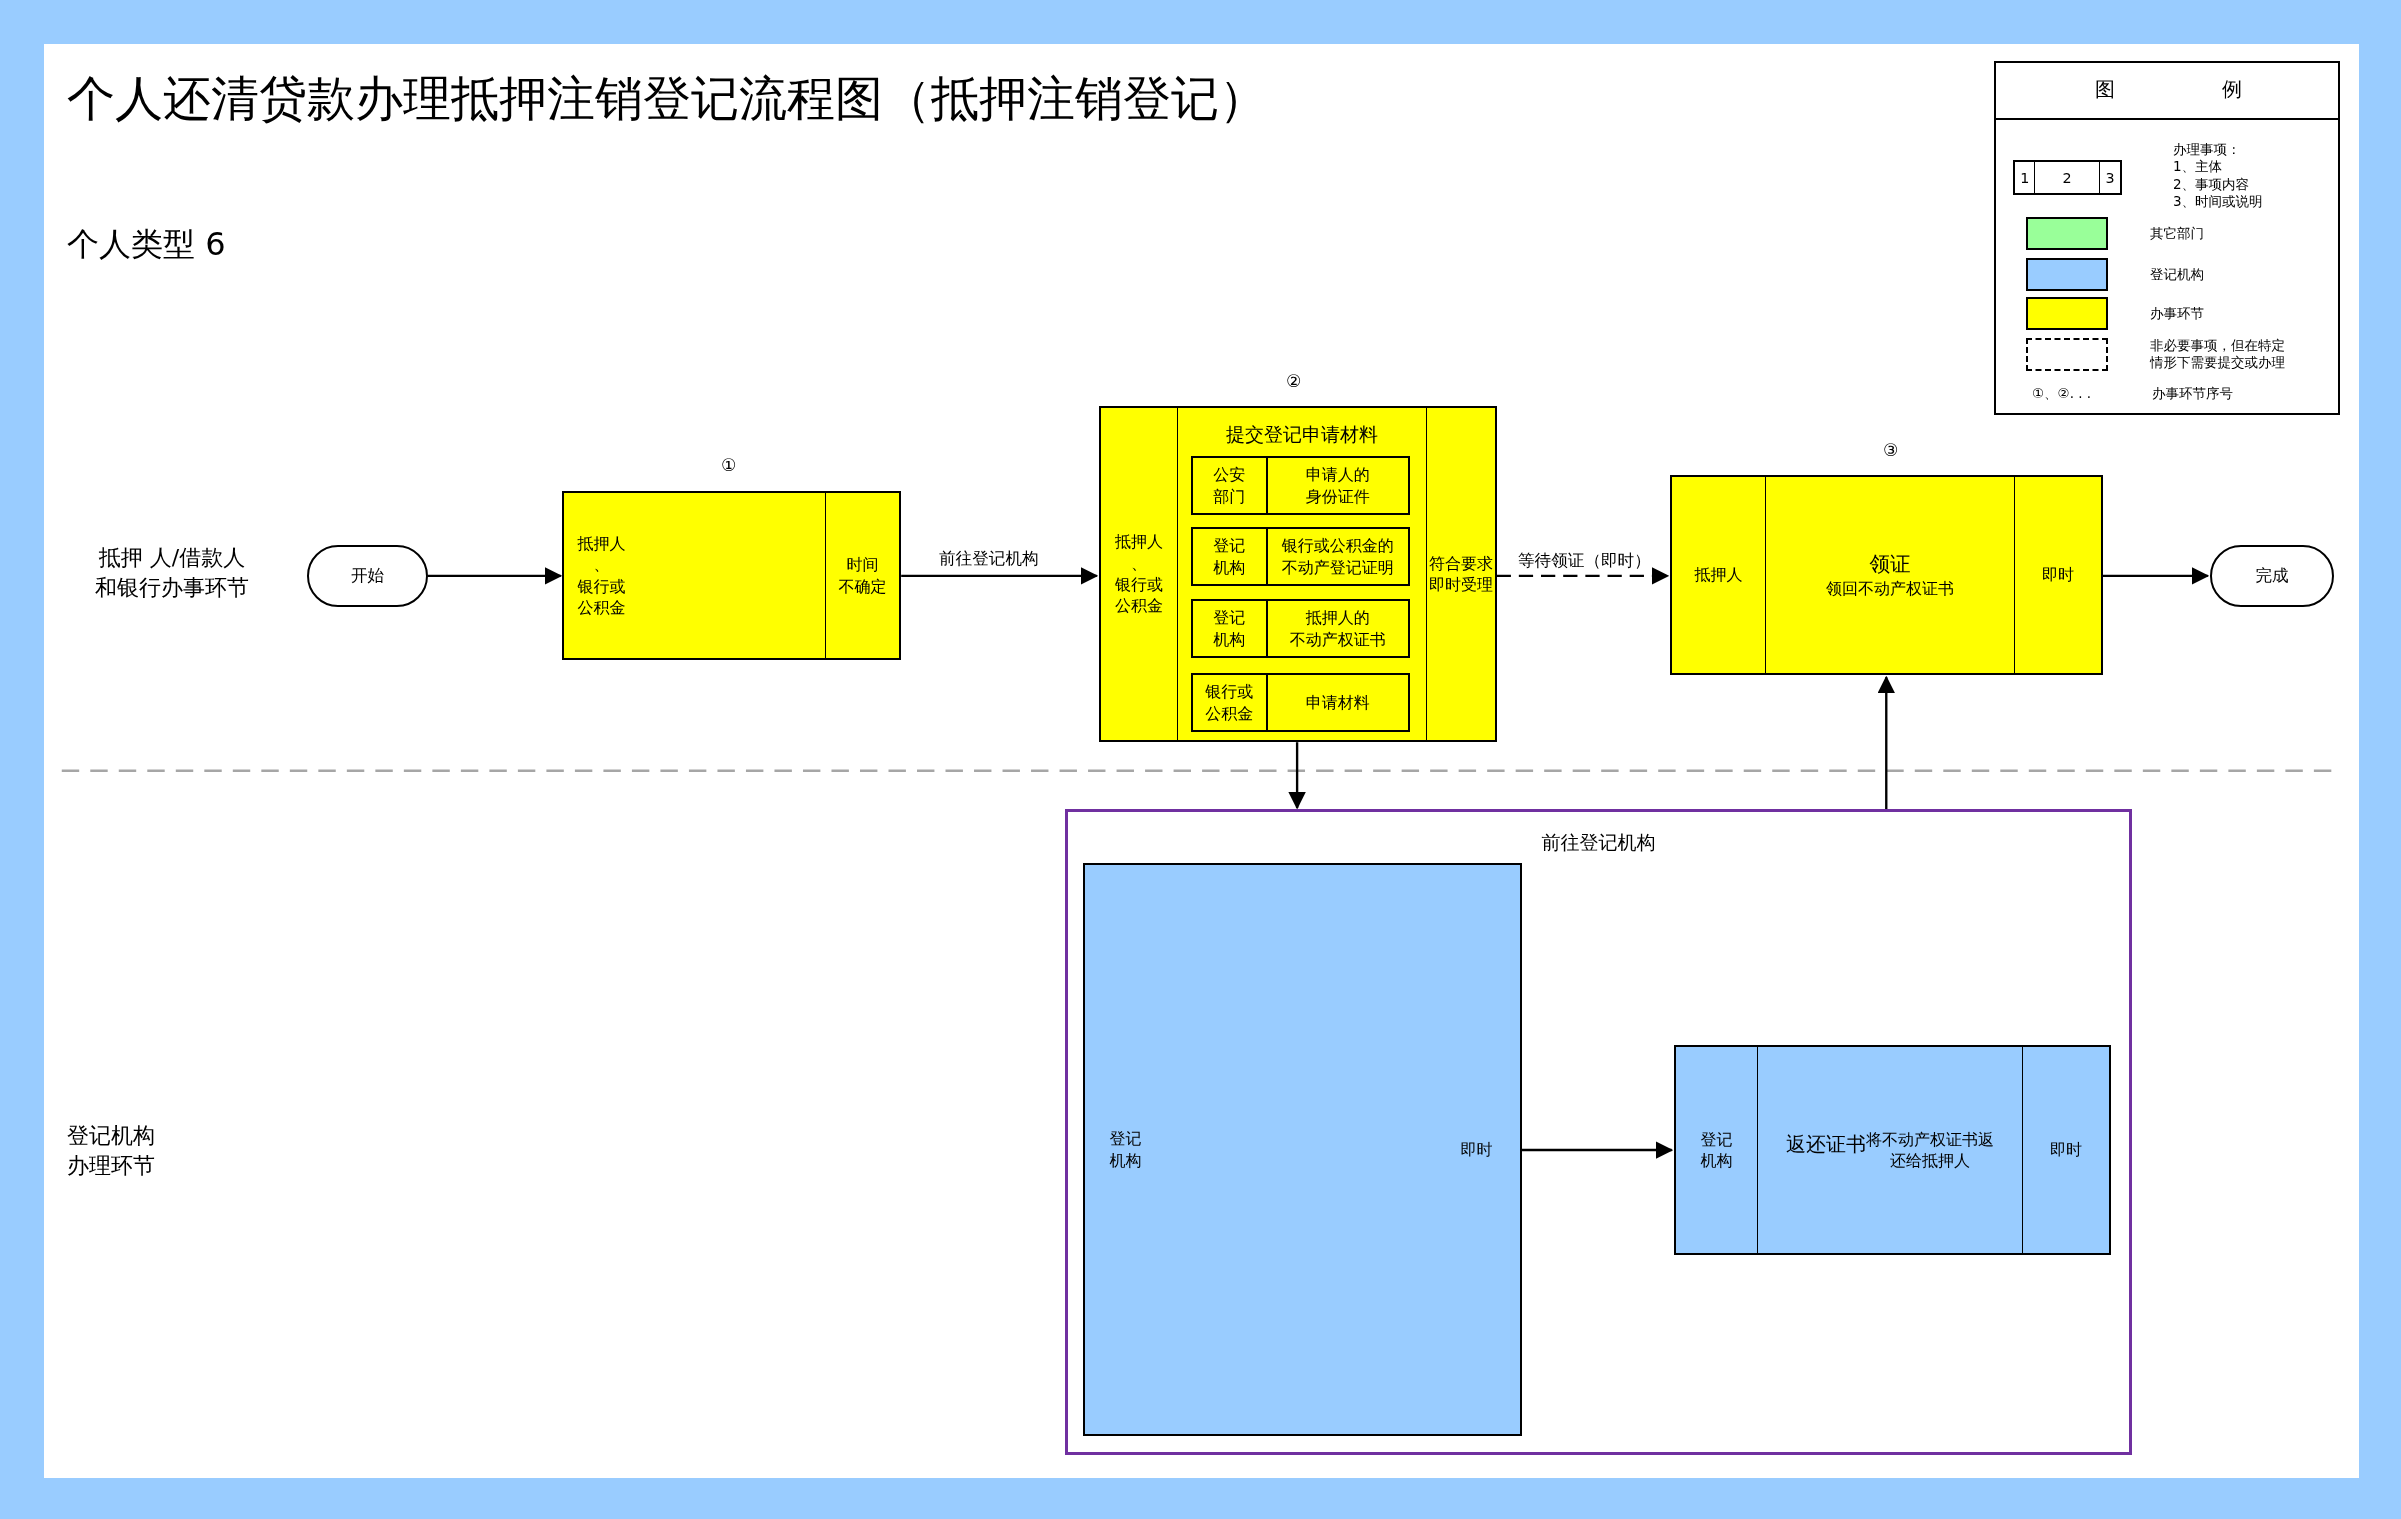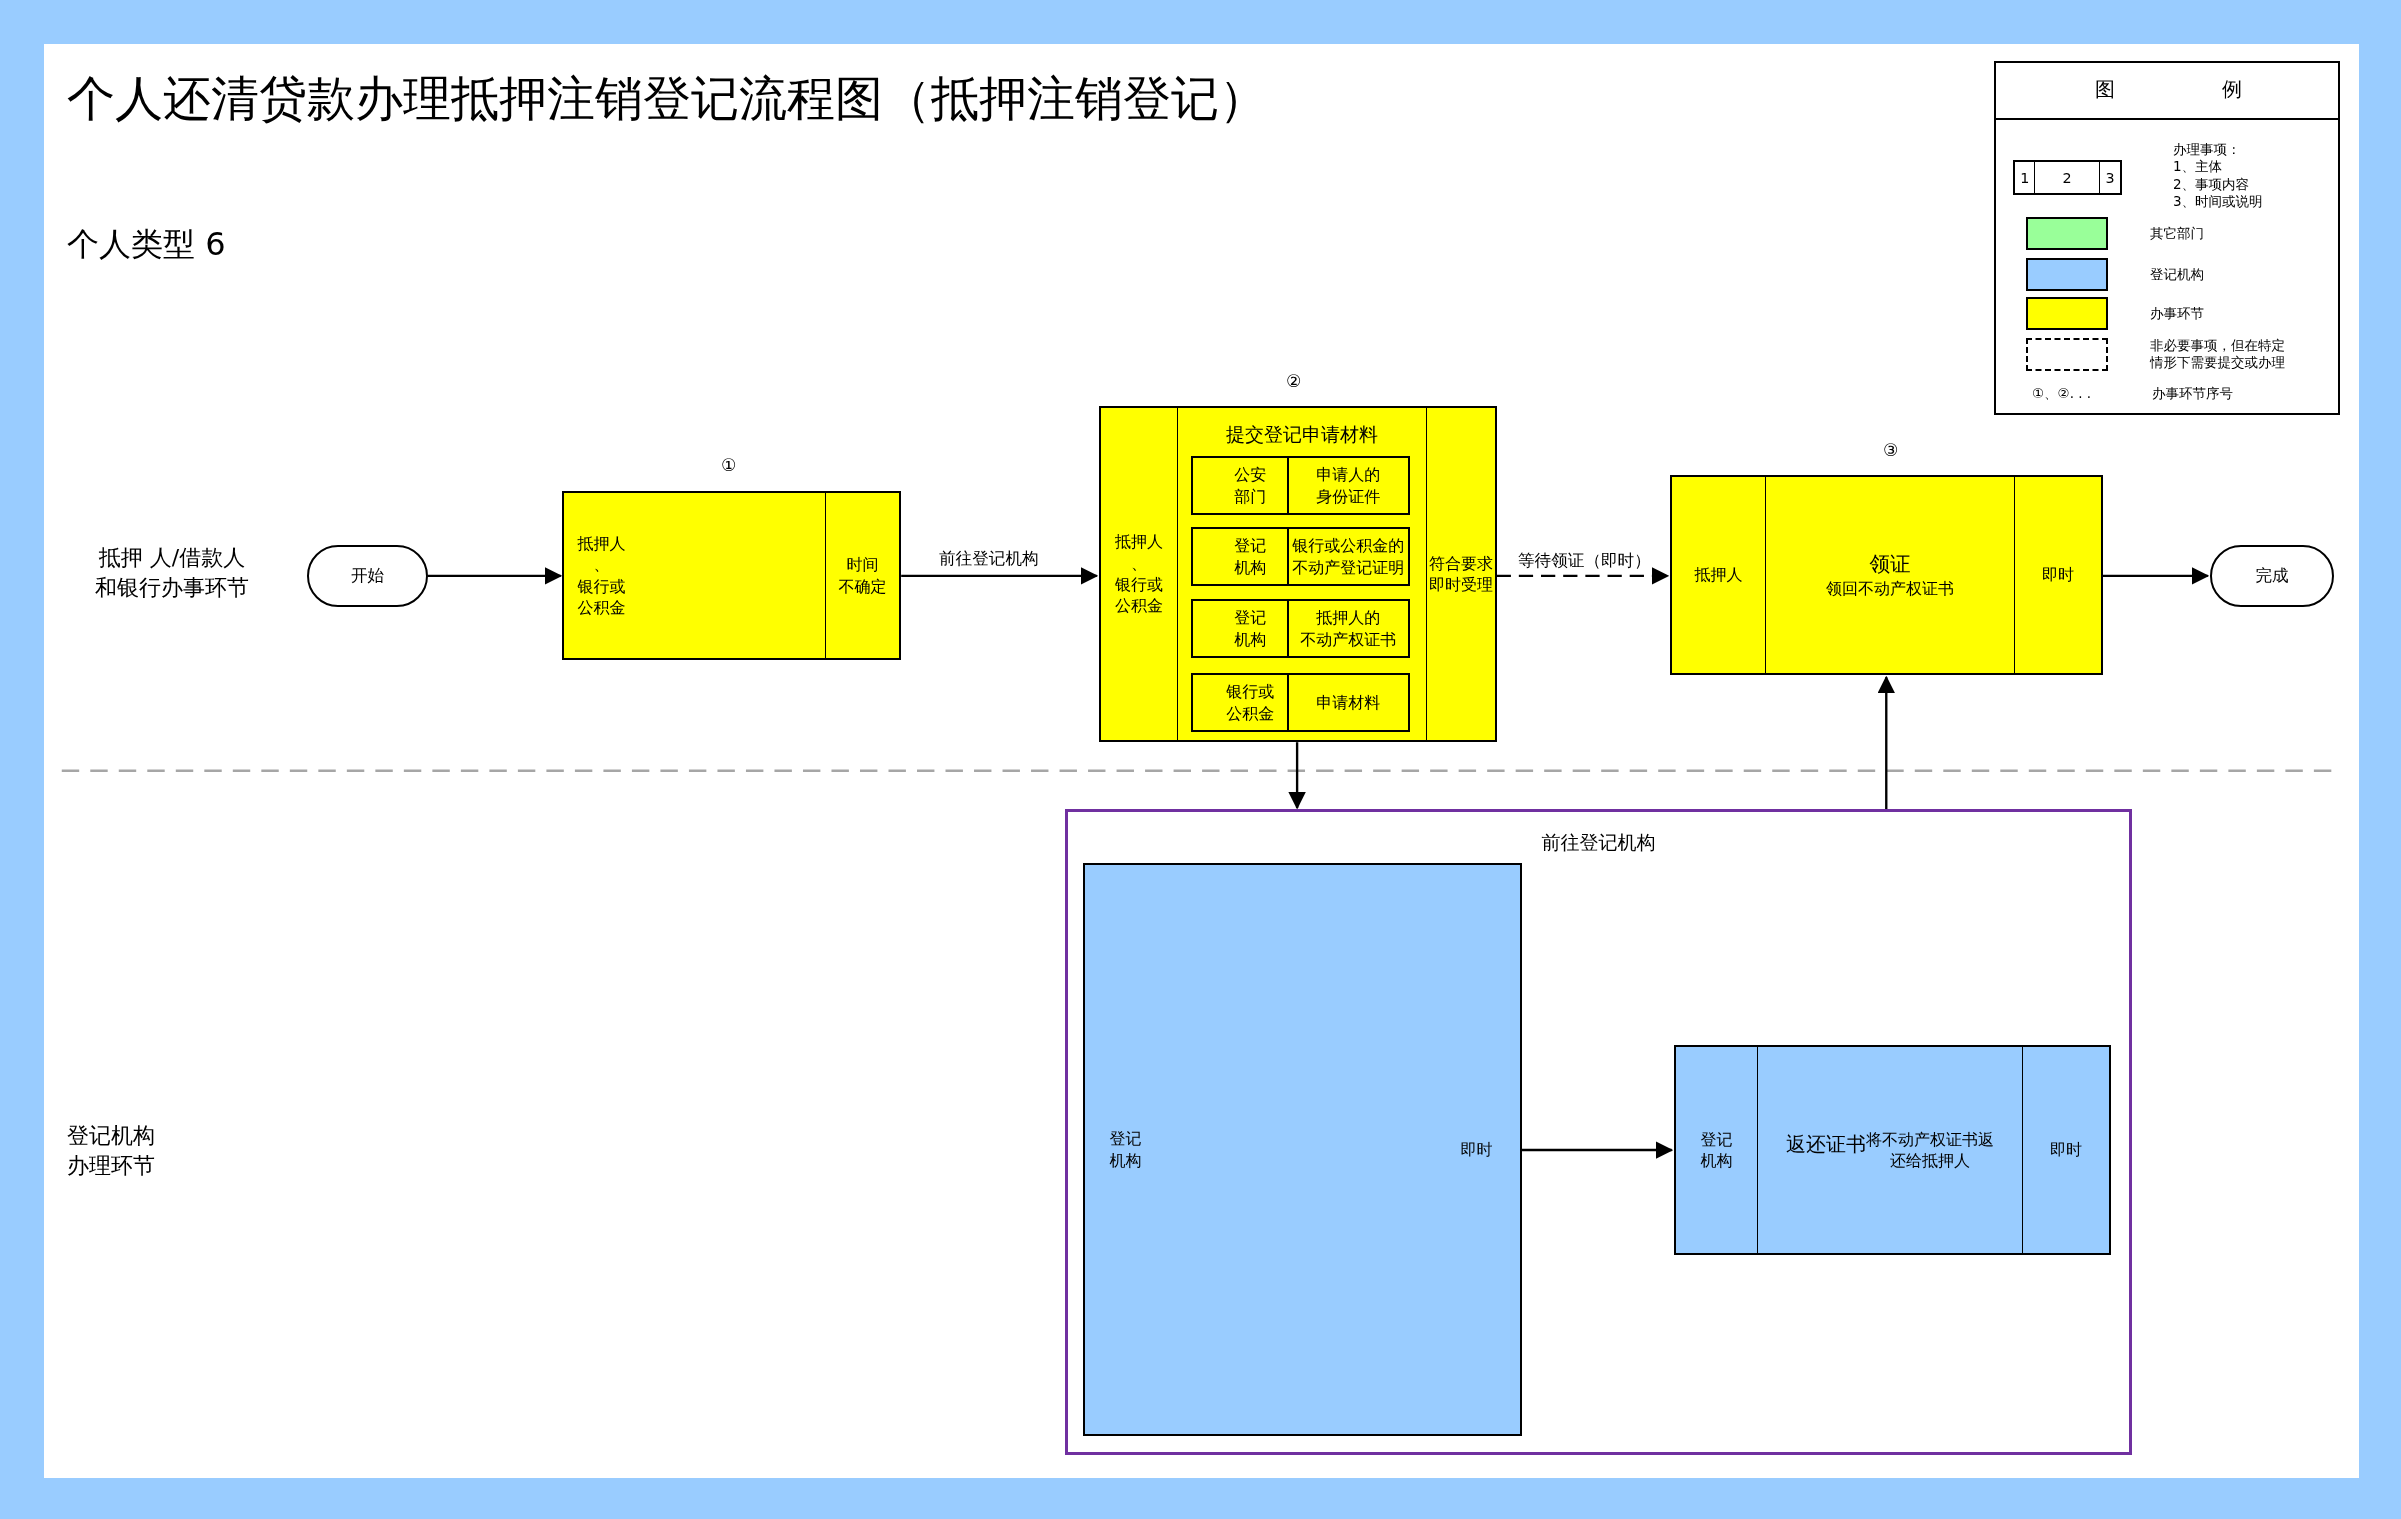--- a/index.html
+++ b/index.html
@@ -10,21 +10,21 @@
   .subtitle{left:67px;top:223px;font-size:32px;}
   .lane-label{font-size:22px;line-height:30px;text-align:center;}
   .yellow{background:#ffff00;}
   .blue{background:#99ccff;}
   .box{border:2.4px solid #000;box-sizing:border-box;}
   .cell{position:absolute;top:0;bottom:0;display:flex;align-items:center;justify-content:center;text-align:center;box-sizing:border-box;}
   .vline{border-left:1.6px solid #000;}
   .small{font-size:16px;line-height:21.4px;}
   .oval{border:2.4px solid #000;border-radius:32px;background:#fff;box-sizing:border-box;display:flex;align-items:center;justify-content:center;font-size:16.6px;}
   .stepnum{font-size:17.4px;}
-  .subbox{position:absolute;border:2.4px solid #000;box-sizing:border-box;display:flex;padding-left:21px;}
+  .subbox{position:absolute;border:2.4px solid #000;box-sizing:border-box;display:flex;}
   .subbox .l{border-right:2.4px solid #000;display:flex;align-items:center;justify-content:center;text-align:center;font-size:16px;line-height:21.4px;}
   .subbox .r{flex:1;display:flex;align-items:center;justify-content:center;text-align:center;font-size:16px;line-height:21.4px;}
   .rv{position:absolute;left:24px;right:17.4px;border:2.4px solid #000;box-sizing:border-box;display:flex;align-items:center;justify-content:center;text-align:center;font-size:16px;line-height:21.4px;}
   .legend{left:1994px;top:61px;width:346px;height:354px;border:2.4px solid #000;box-sizing:border-box;background:#fff;}
   .legend-head{position:absolute;left:0;right:0;top:0;height:55px;border-bottom:2.4px solid #000;}
   .legend-text{font-size:13.5px;line-height:17.4px;}
   .swatch{position:absolute;left:30px;width:82px;height:33px;border:2.4px solid #000;box-sizing:border-box;}
   .edge-label{font-size:16.6px;white-space:nowrap;}
   svg.links{position:absolute;left:0;top:0;}
 </style>

